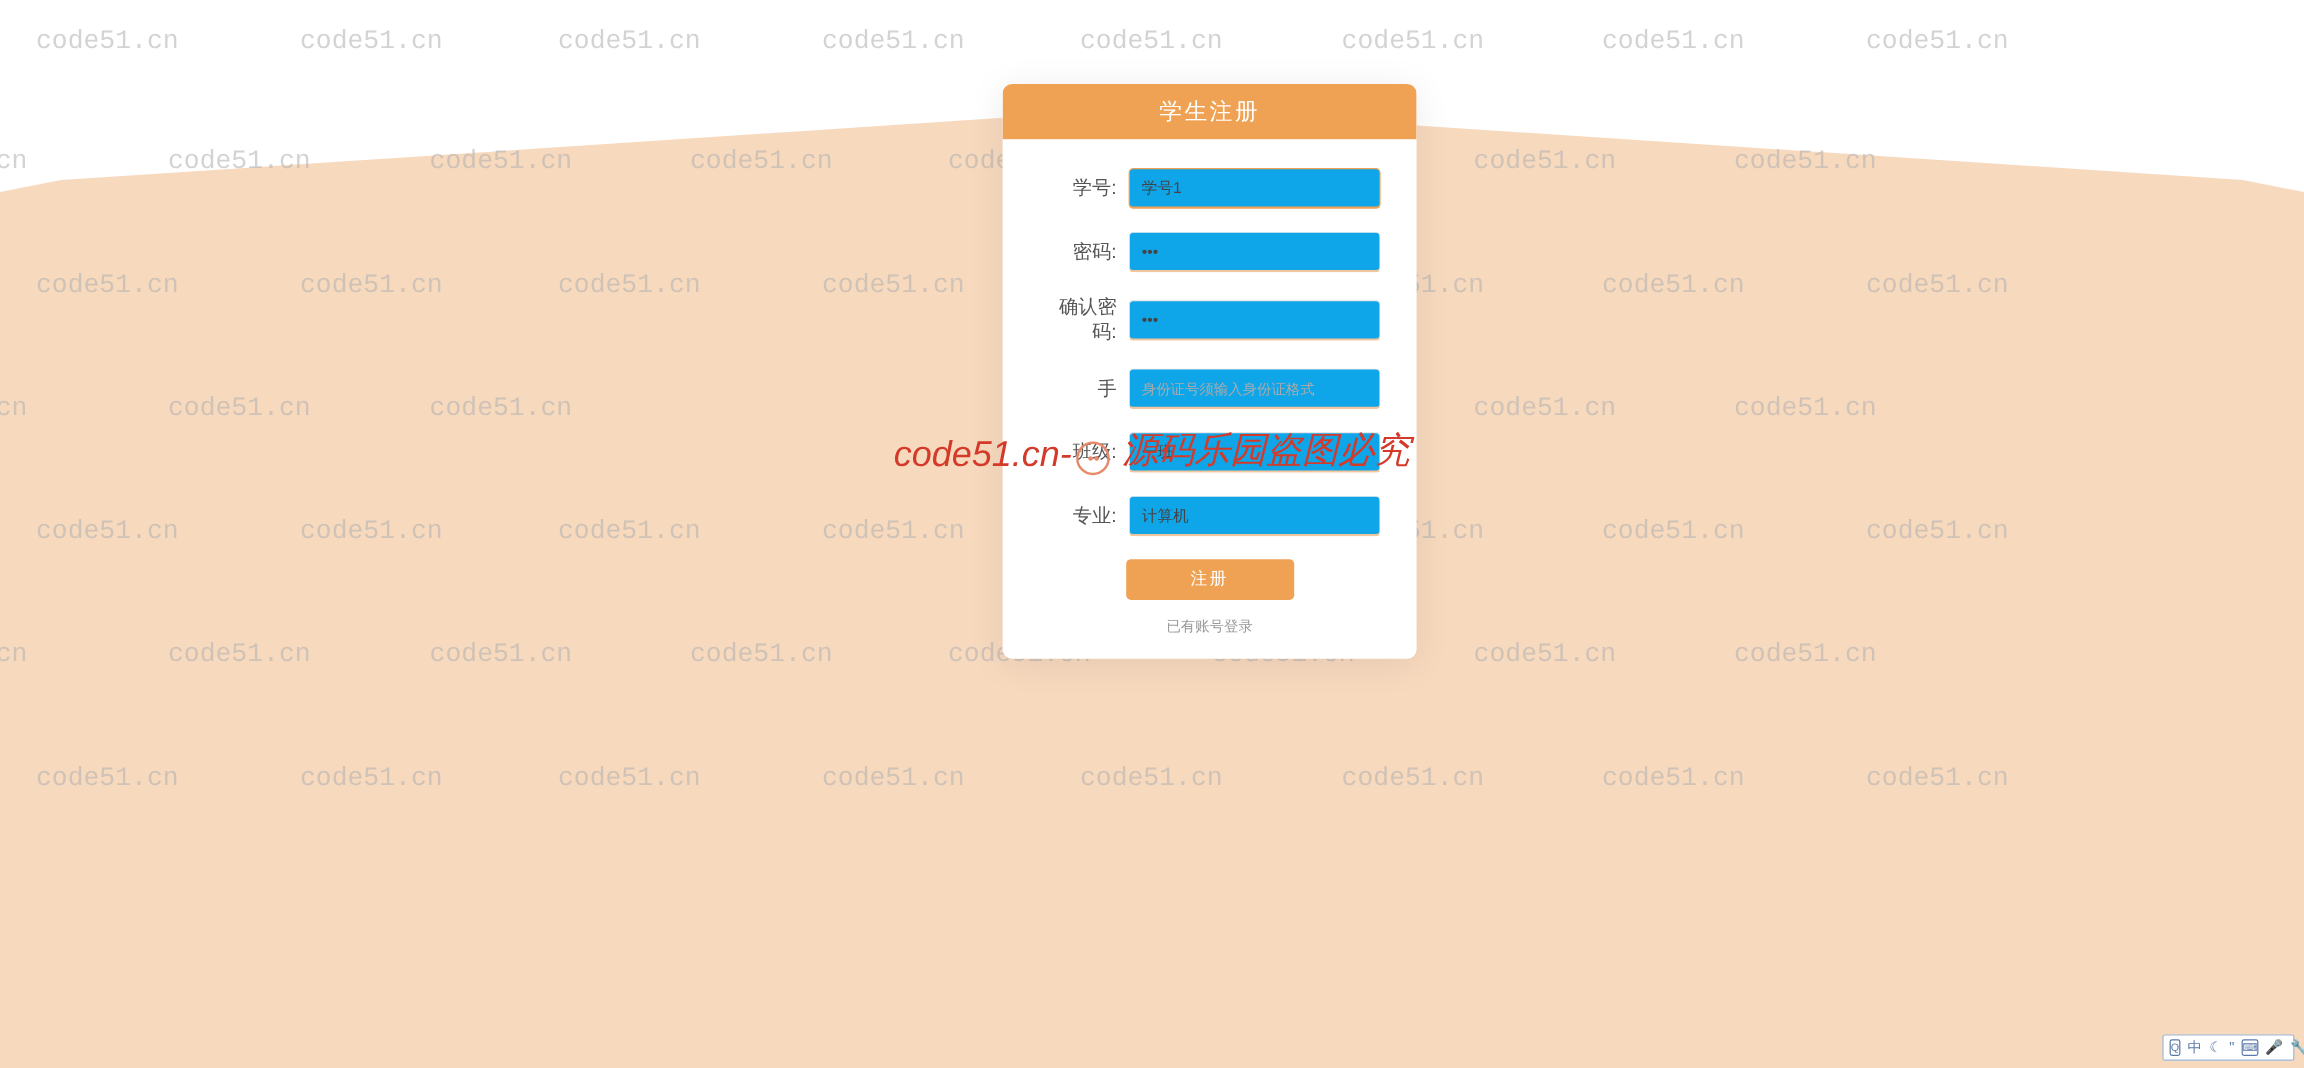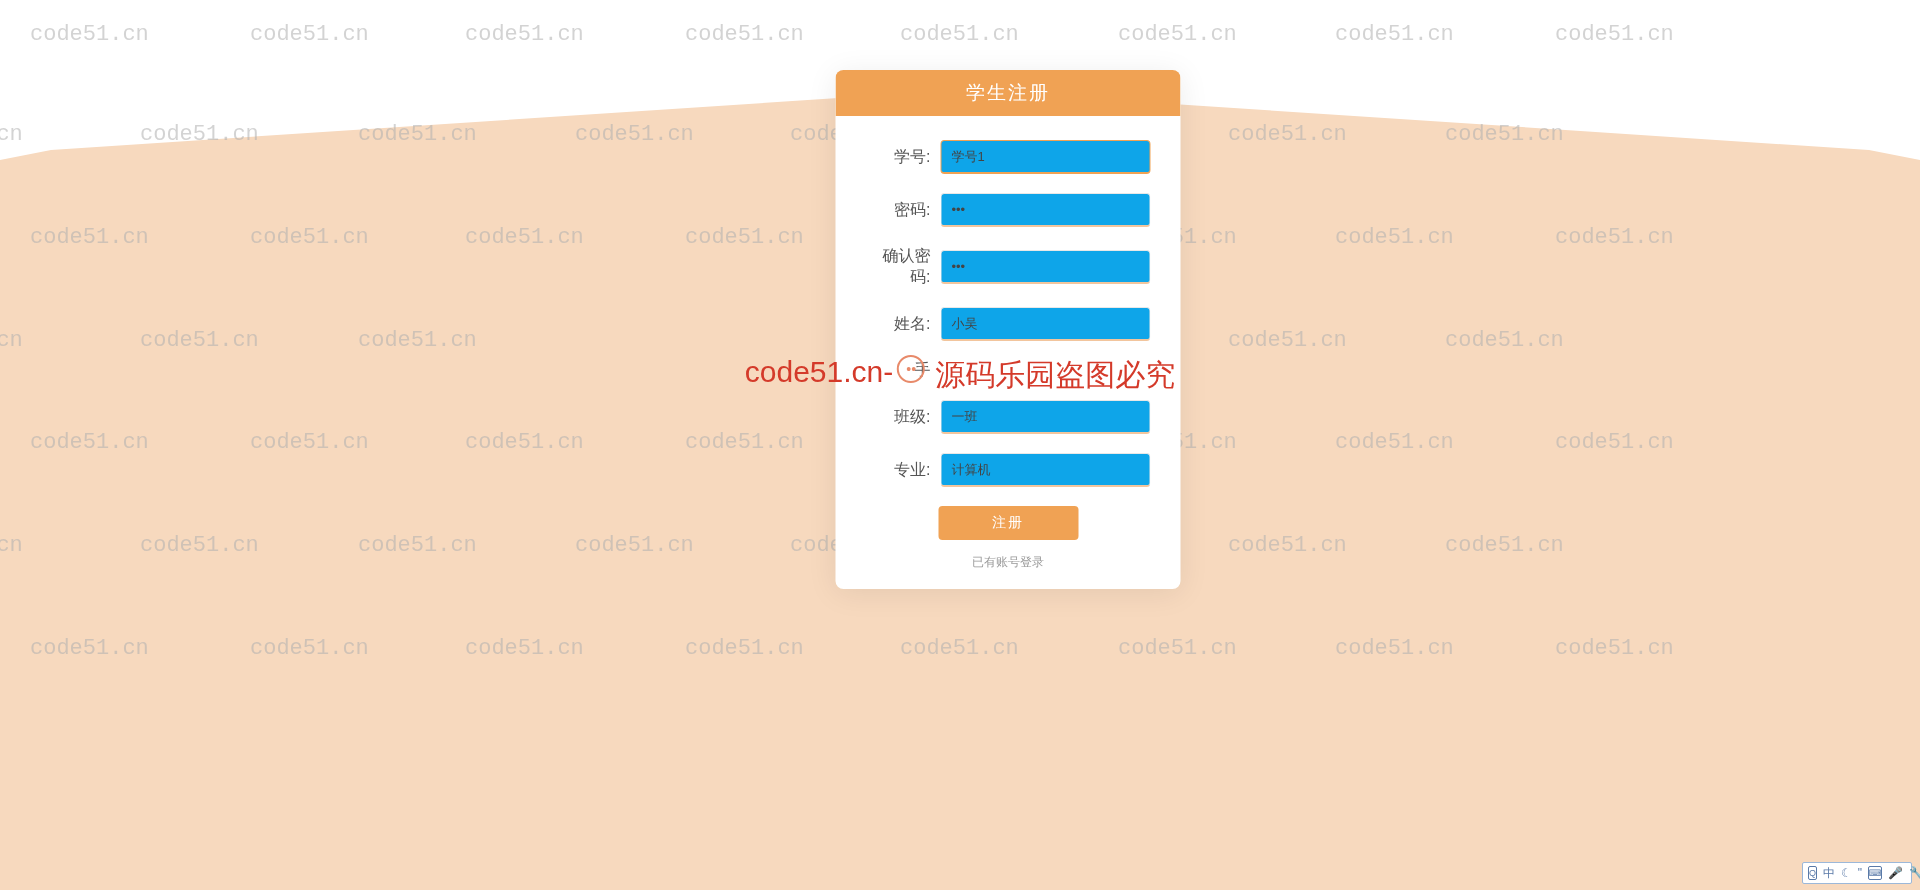--- a/index.html
+++ b/index.html
@@ -40,22 +40,23 @@
   top: 355px;
   left: 50%;
   transform: translateX(-50%);
   color: #d43a2a;
   font-size: 30px;
   font-weight: 500;
   z-index: 5;
   pointer-events: none;
   white-space: nowrap;
   display: flex;
-  align-items: flex-start;
+  align-items: flex-end;
   gap: 4px;
+  font-style: italic;
 }
 .wm-face {
   display: inline-flex;
   width: 28px;
   height: 28px;
   border: 2px solid #e88a6a;
   border-radius: 50%;
   align-items: center;
   justify-content: center;
   font-size: 14px;
@@ -248,27 +249,24 @@
     <div class="form-row">
       <div class="form-label">密码:</div>
       <input class="form-input" value="•••" style="">
     </div>
 
     <div class="form-row">
       <div class="form-label">确认密码:</div>
       <input class="form-input" value="•••" style="">
     </div>
 
-    <div class="form-row">
-      <div class="form-label">姓名:</div>
-      <input class="form-input" value="小吴" style="">
-    </div>
 
     <div class="form-row">
       <div class="form-label">手</div>
+      <input class="form-input" placeholder="身份证号须输入身份证格式" style="">
     </div>
 
     <div class="form-row">
       <div class="form-label">班级:</div>
       <input class="form-input" value="一班" style="">
     </div>
 
     <div class="form-row">
       <div class="form-label">专业:</div>
       <input class="form-input" value="计算机" style="">

